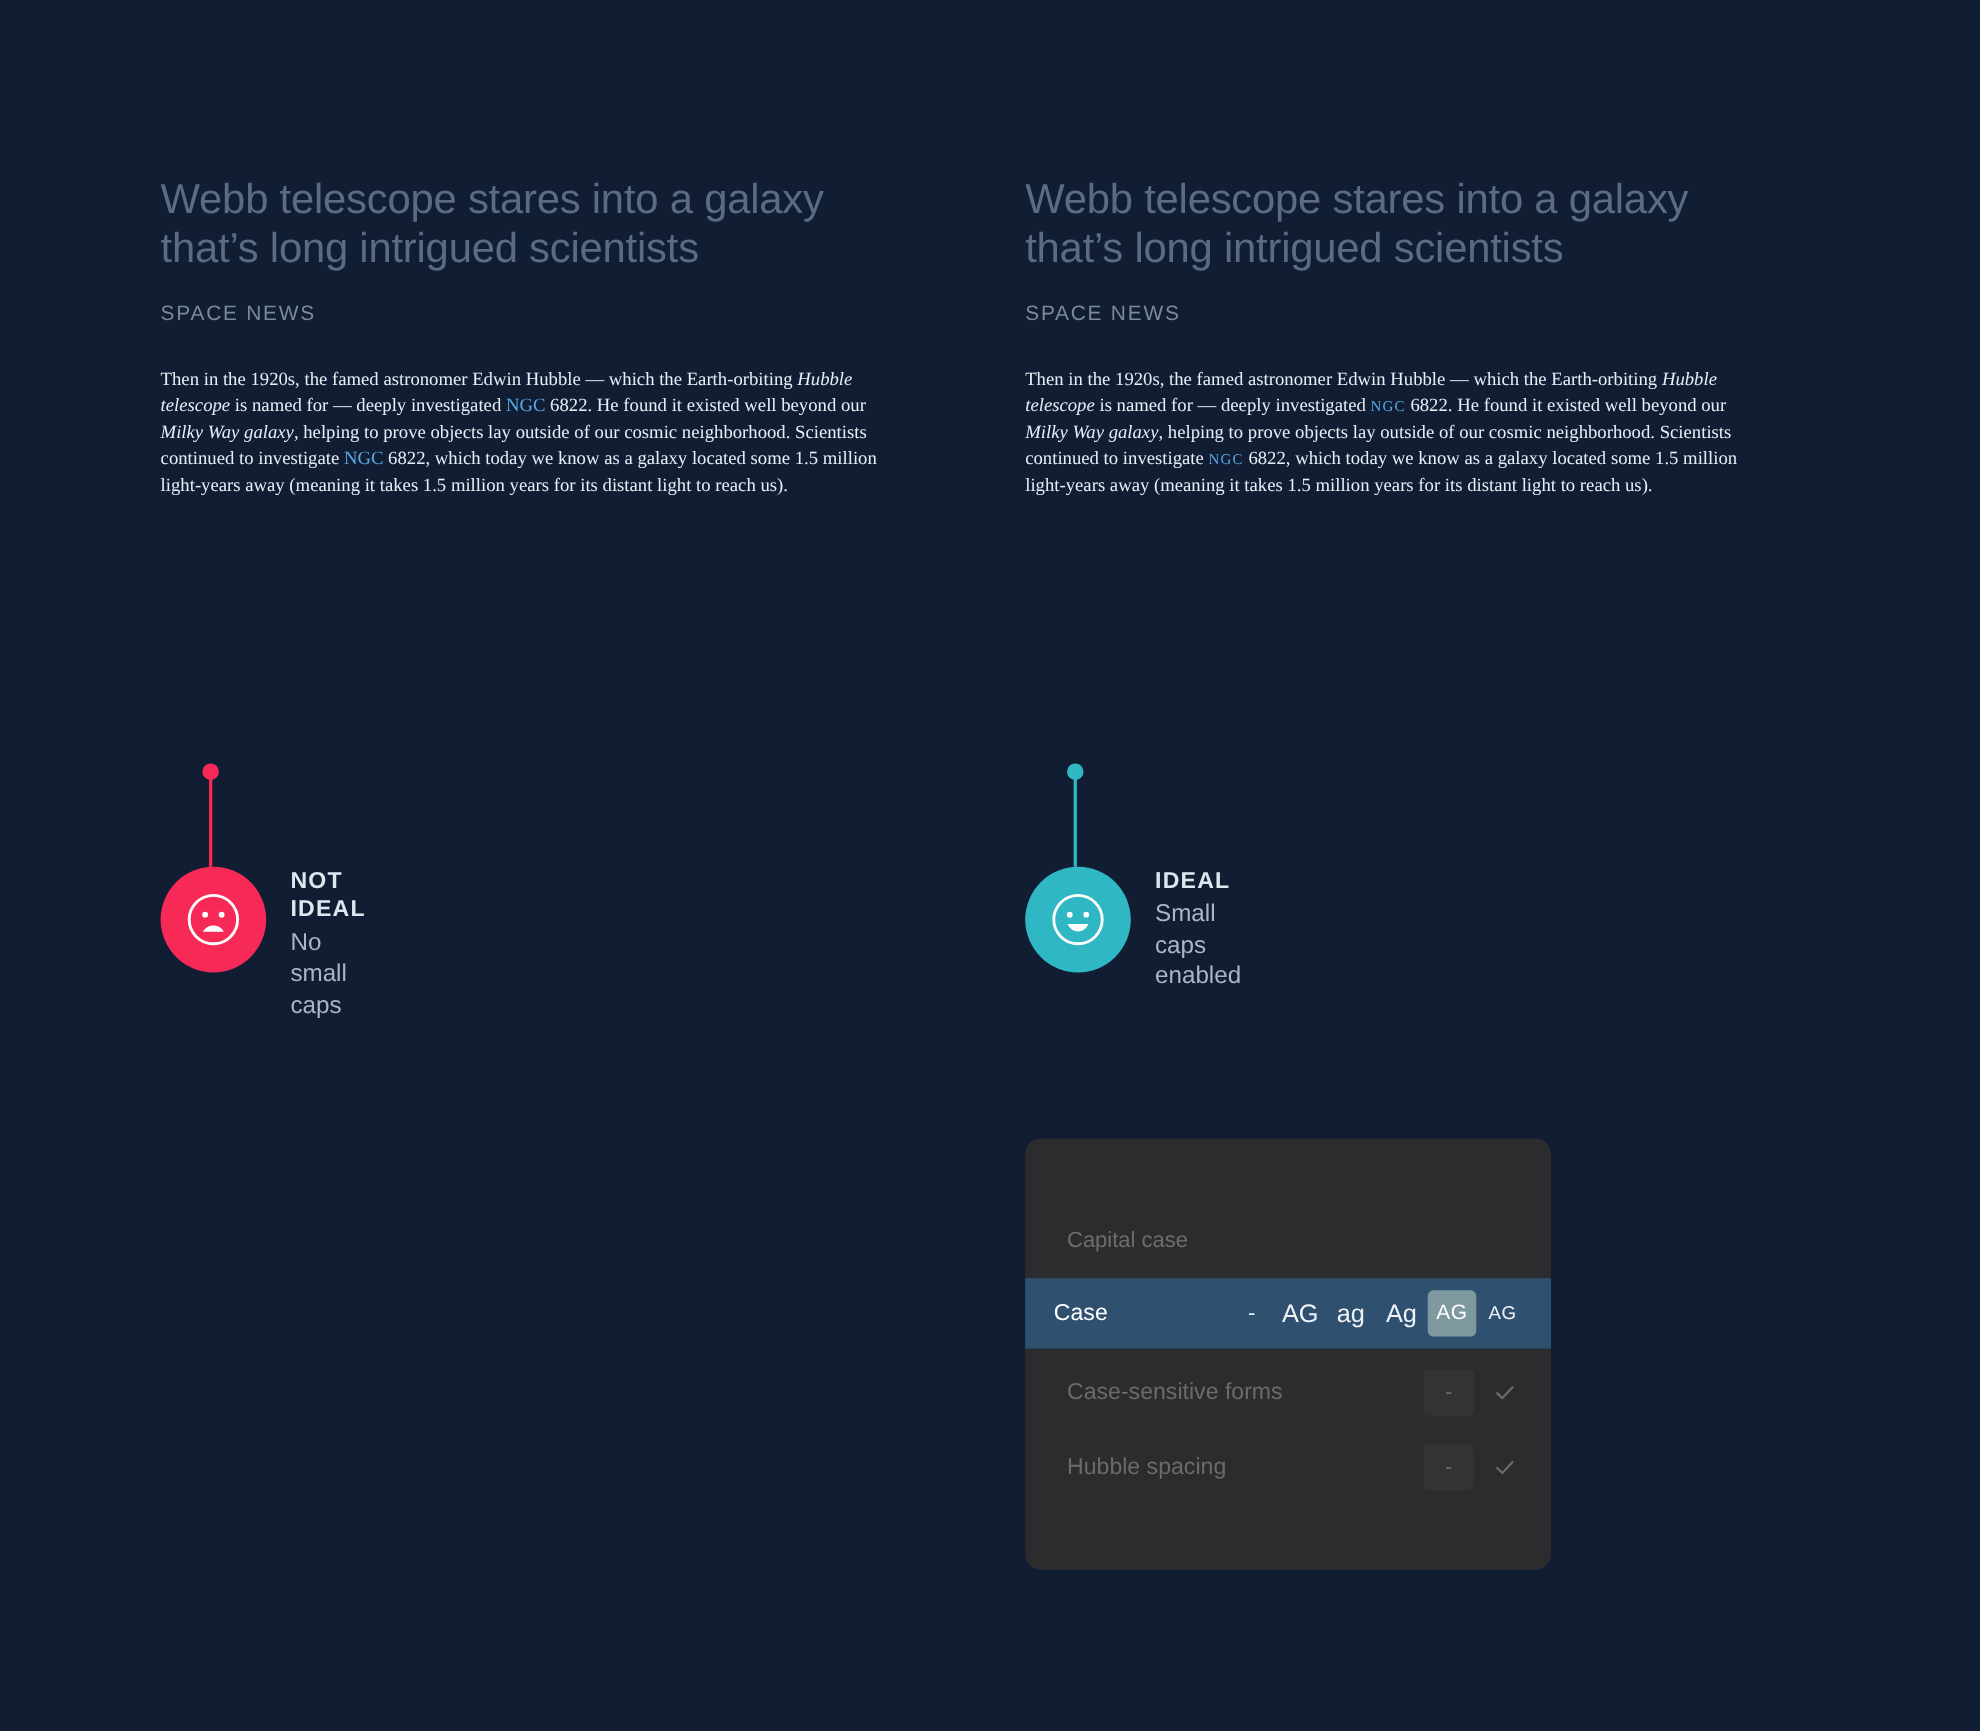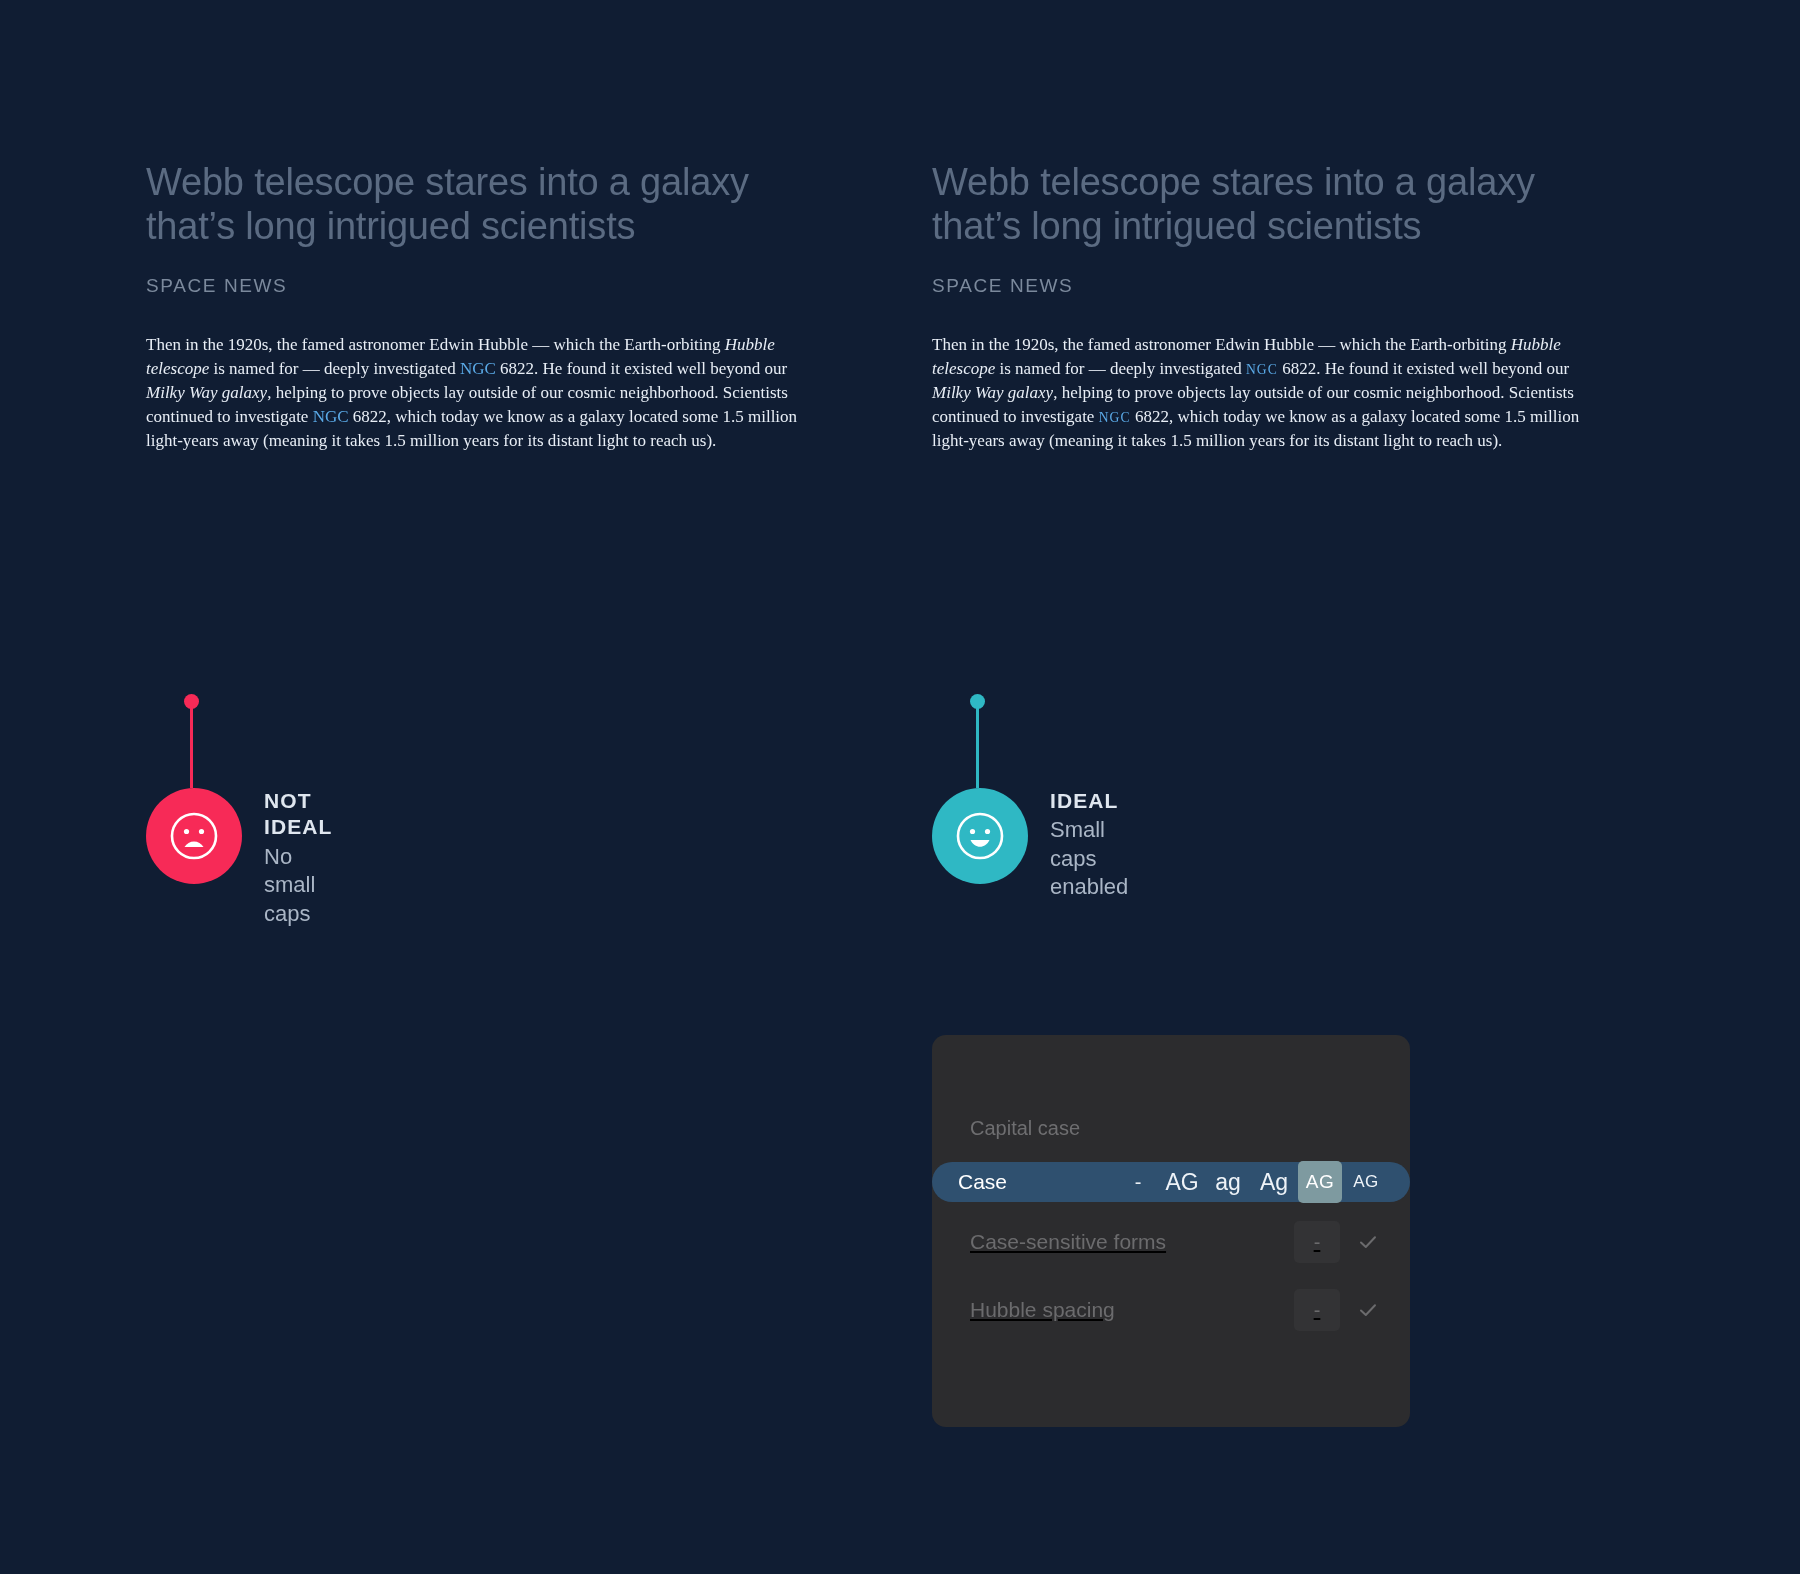--- a/index.html
+++ b/index.html
@@ -122,42 +122,41 @@
     font-size:31px;color:#ffffff;letter-spacing:1.2px;font-weight:400;margin-left:22px;
   }
 
   .panel-section-label{
     padding:0 38px;margin-top:52px;
     font-size:20px;color:var(--panel-label);font-weight:400;
   }
 
   .case-row{
     margin-top:22px;
-    height:40px;
+    height:64px;
     background:var(--panel-row);
     display:flex;align-items:center;
     padding:0 22px 0 26px;
-    border-radius:20px;
   }
   .case-row .row-name{font-size:21px;color:var(--panel-rowtext);font-weight:400;}
   .case-row .dash{
     margin-left:auto;color:#e9eef4;font-size:20px;width:44px;text-align:center;
   }
   .ag-group{display:flex;align-items:flex-start;gap:2px;}
   .ag{
     min-width:44px;height:42px;border-radius:5px;
     display:flex;align-items:center;justify-content:center;
     color:#eef3f8;font-size:23px;font-weight:400;padding:0 5px;
   }
   .ag.small{font-size:19px;letter-spacing:.5px;}
   .ag.smaller{font-size:17px;letter-spacing:.5px;}
   .ag.selected{background:var(--panel-sel);color:#ffffff;}
 
   .opt-row{
-    height:56px;display:flex;align-items:center;padding:0 22px 0 38px;margin-top:12px;text-decoration:underline;
+    height:56px;display:flex;align-items:center;padding:0 22px 0 38px;margin-top:12px;
   }
   .opt-row .opt-name{font-size:21px;color:#6b6b6d;font-weight:400;}
   .opt-row .opt-controls{margin-left:auto;display:flex;align-items:center;gap:8px;}
   .opt-dash{
     width:46px;height:42px;border-radius:5px;background:#333335;
     display:flex;align-items:center;justify-content:center;color:#6b6b6d;font-size:20px;
   }
   .opt-check{
     width:40px;height:42px;display:flex;align-items:center;justify-content:center;
   }

